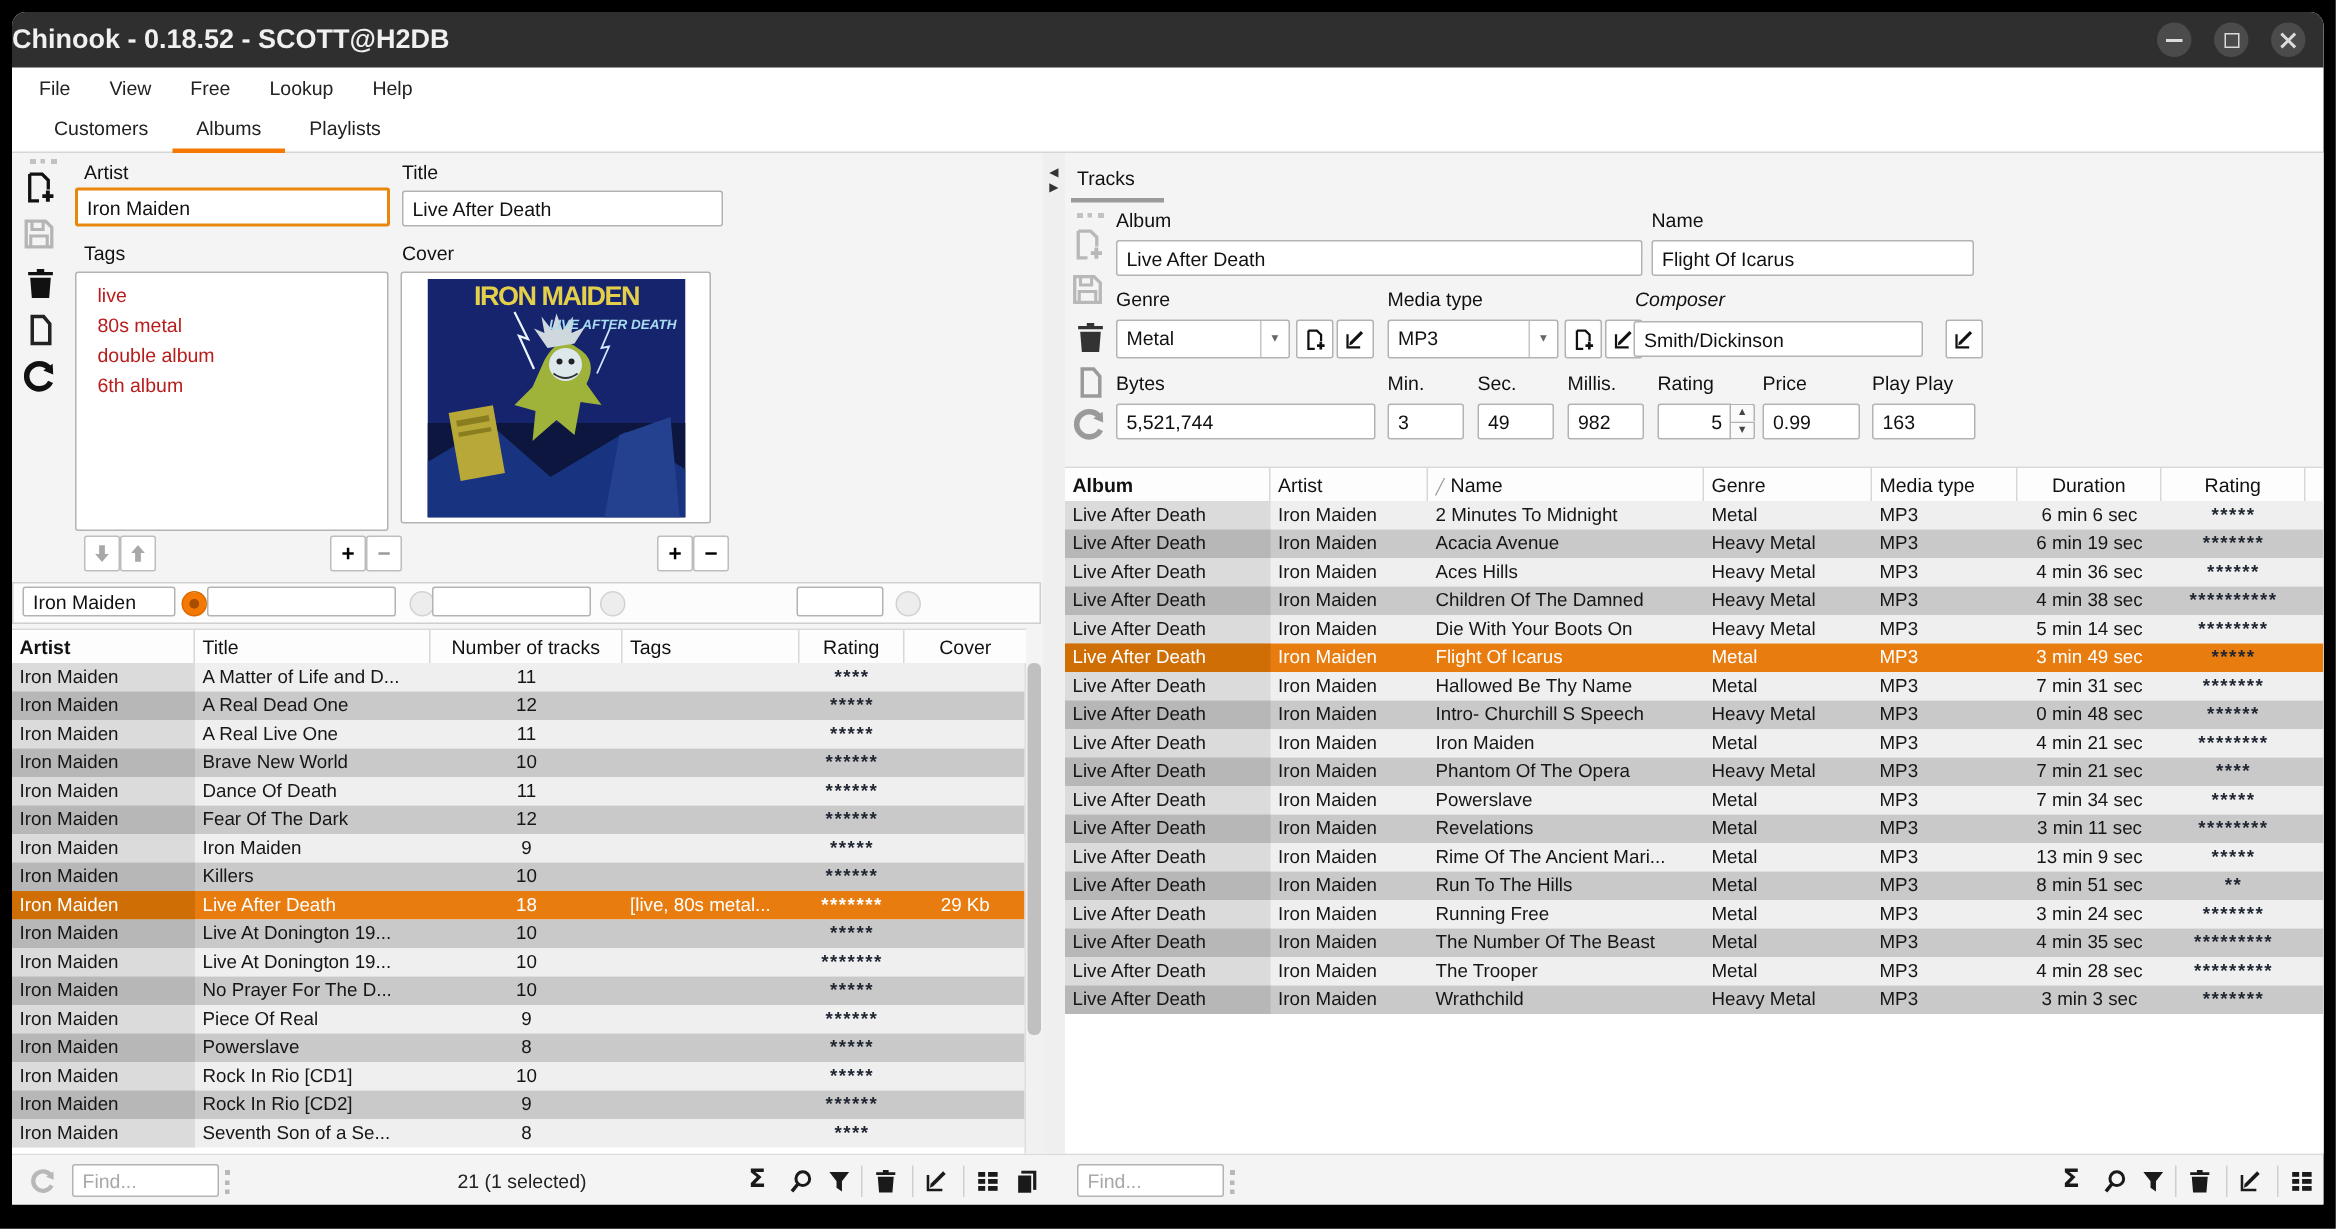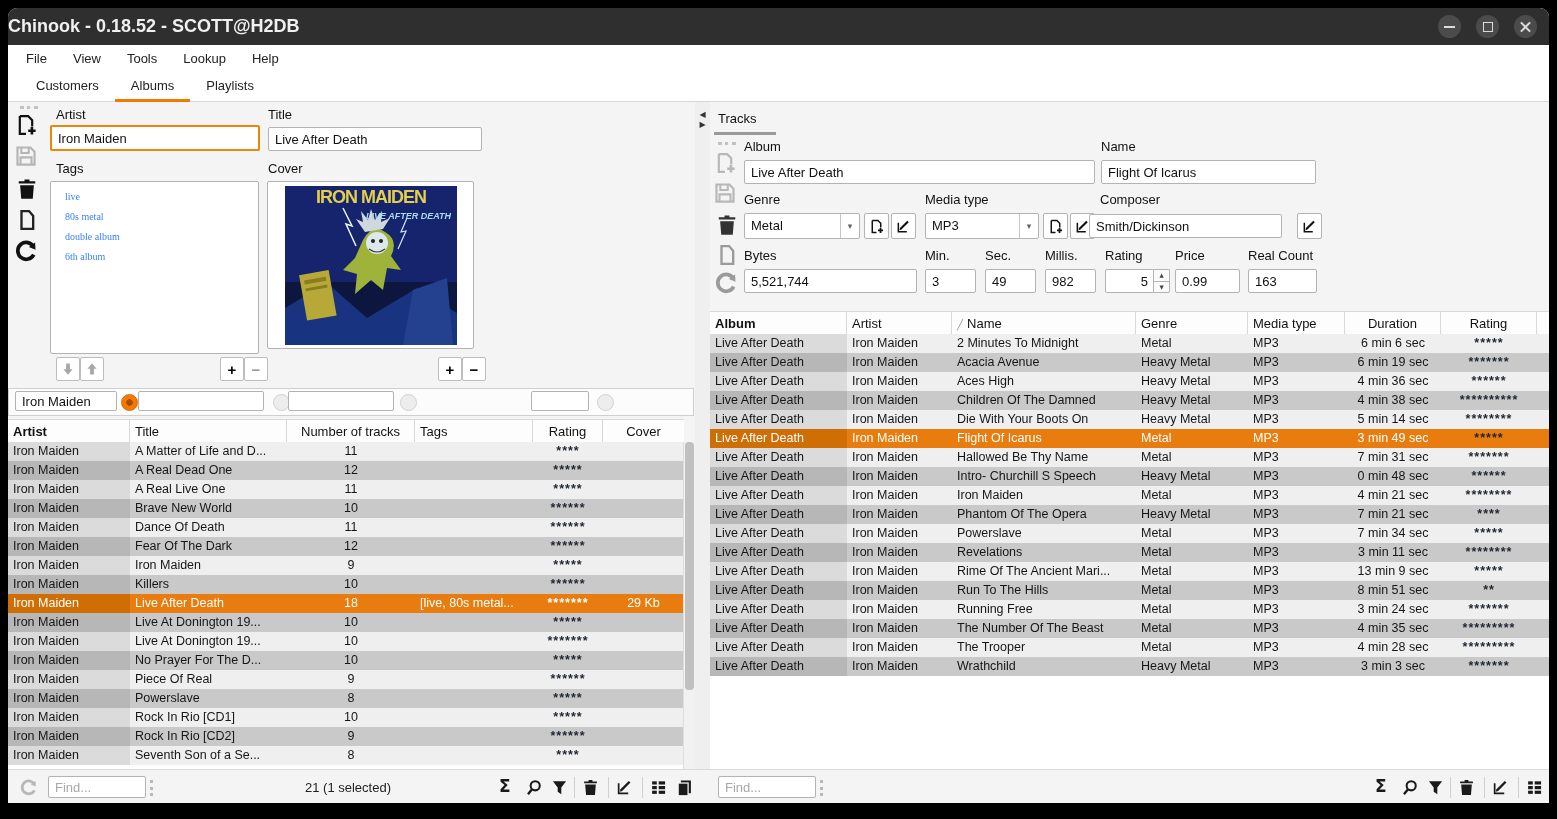--- a/index.html
+++ b/index.html
@@ -79,21 +79,21 @@
   .spinwrap{position:absolute;display:flex;height:24px;}
   .spinwrap .sinput{width:37px;border:1px solid #b3b3b3;border-radius:2px 0 0 2px;background:#fff;font-size:13px;
     color:#111;text-align:right;padding:0 5px;font-family:inherit;}
   .spincol{width:16px;display:flex;flex-direction:column;}
   .spinbtn{flex:1;border:1px solid #b3b3b3;border-left:none;background:#fafafa;font-size:5.5px;color:#444;
     display:flex;align-items:center;justify-content:center;cursor:pointer;font-family:"DejaVu Sans",sans-serif;}
   .spinbtn.up{border-bottom:none;border-radius:0 2px 0 0;}
   .spinbtn.dn{border-radius:0 0 2px 0;}
   
   .tags-box{position:absolute;background:#fff;border:1px solid #b3b3b3;border-radius:2px;overflow:hidden;}
-  .tag-item{font-size:10px;color:#3b82f6;line-height:20px;padding-left:14px;cursor:pointer;font-family:Liberation Serif, serif;}
+  .tag-item{font-size:13px;color:#b91c1c;line-height:20px;padding-left:14px;cursor:pointer;}
   .cover-box{position:absolute;background:#fff;border:1px solid #b3b3b3;border-radius:2px;
     display:flex;align-items:center;justify-content:center;}
   .cover-svg{width:172px;height:159px;}
   
   .statusrow{height:35px;display:flex;background:#f4f4f4;border-top:1px solid #d9d9d9;}
   .sb{position:relative;flex:none;height:35px;}
   .sb-left{width:687px;} .sb-mid{width:15px;} .sb-right{width:839px;}
   .count{position:absolute;top:0;line-height:35px;font-size:13px;color:#222;text-align:center;}
   .sicon{position:absolute;top:9px;width:17px;height:17px;color:#1a1a1a;cursor:pointer;}
   .sicon svg{width:17px;height:17px;}
@@ -119,21 +119,21 @@
       <div class="wbtn">
           <span class="glyph-x1"></span>
           <span class="glyph-x2"></span>
         </div>
     </div>
   </div>
 
   <div class="menubar">
     <span>File</span>
     <span>View</span>
-    <span>Tools</span>
+    <span>Free</span>
     <span>Lookup</span>
     <span>Help</span>
   </div>
 
   <div class="tabbar">
     <div class="tab">Customers</div>
     <div class="tab active">Albums</div>
     <div class="tab">Playlists</div>
   </div>
 
@@ -459,21 +459,21 @@
         </div>
       <div class="mini-btn" style="left:360px;top:111px;color:#111;">
         <span class="icon">
             <svg viewBox="0 0 16 16">
               <path fill="none" stroke="currentColor" stroke-width="1.6" d="M2.5 4v9.5h9"></path>
               <path fill="currentColor" d="M5.8 11.2 13.6 3.4 12 1.8 4.2 9.6 3.7 12z"></path>
             </svg>
           </span>
         </div>
 
-      <span class="lbl" style="left:390px;top:90px;">Composer</span>
+      <span class="lbl" style="left:380px;top:90px;font-style:italic;">Composer</span>
       <input class="tinput" style="left: 379px; top: 112px; width: 179px;" value="Smith/Dickinson">
       <div class="mini-btn" style="left:587px;top:111px;color:#111;">
         <span class="icon">
             <svg viewBox="0 0 16 16">
               <path fill="none" stroke="currentColor" stroke-width="1.6" d="M2.5 4v9.5h9"></path>
               <path fill="currentColor" d="M5.8 11.2 13.6 3.4 12 1.8 4.2 9.6 3.7 12z"></path>
             </svg>
           </span>
         </div>
 
@@ -488,21 +488,21 @@
       <span class="lbl" style="left:395px;top:146px;">Rating</span>
       <div class="spinwrap" style="left:395px;top:167px;">
         <input class="sinput" value="5" style="">
         <span class="spincol">
           <span class="spinbtn up">▲</span>
           <span class="spinbtn dn">▼</span>
         </span>
       </div>
       <span class="lbl" style="left:465px;top:146px;">Price</span>
       <input class="tinput" style="left: 465px; top: 167px; width: 51px;" value="0.99">
-      <span class="lbl" style="left:538px;top:146px;">Real Count</span>
+      <span class="lbl" style="left:538px;top:146px;">Play Play</span>
       <input class="tinput" style="left: 538px; top: 167px; width: 55px;" value="163">
 
       <div class="thead tgrid" style="left:0;top:209px;width:839px;">
         <span class="hcell b">Album</span>
         <span class="hcell">Artist</span>
         <span class="hcell"><span class="sortmark">╱</span><span>Name</span></span>
         <span class="hcell">Genre</span>
         <span class="hcell">Media type</span>
         <span class="hcell ctr">Duration</span>
         <span class="hcell ctr">Rating</span>
@@ -525,21 +525,21 @@
             <span class="cell ">Acacia Avenue</span>
             <span class="cell ">Heavy Metal</span>
             <span class="cell ">MP3</span>
             <span class="cell ctr">6 min 19 sec</span>
             <span class="cell ctr stars">*******</span>
             <span class="cell "></span>
           </div>
           <div class="trow tgrid light">
             <span class="cell first">Live After Death</span>
             <span class="cell ">Iron Maiden</span>
-            <span class="cell ">Aces High</span>
+            <span class="cell ">Aces Hills</span>
             <span class="cell ">Heavy Metal</span>
             <span class="cell ">MP3</span>
             <span class="cell ctr">4 min 36 sec</span>
             <span class="cell ctr stars">******</span>
             <span class="cell "></span>
           </div>
           <div class="trow tgrid dark">
             <span class="cell first">Live After Death</span>
             <span class="cell ">Iron Maiden</span>
             <span class="cell ">Children Of The Damned</span>

